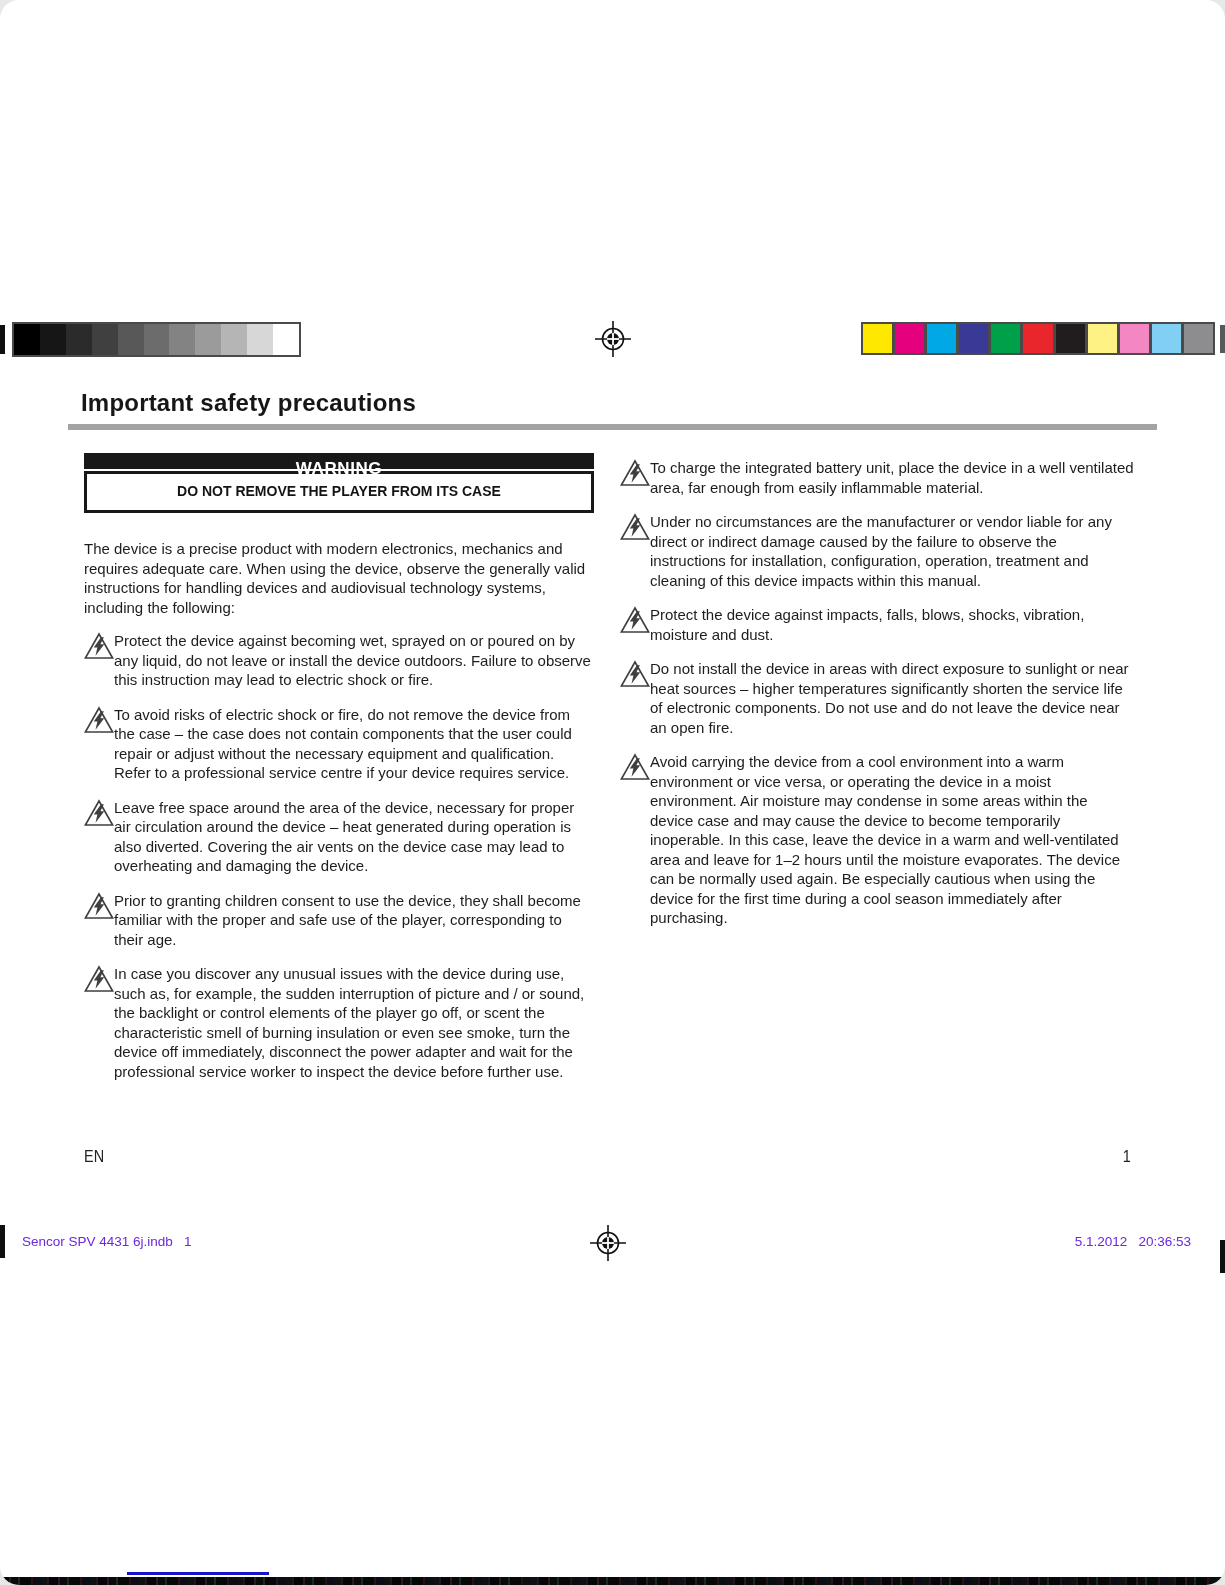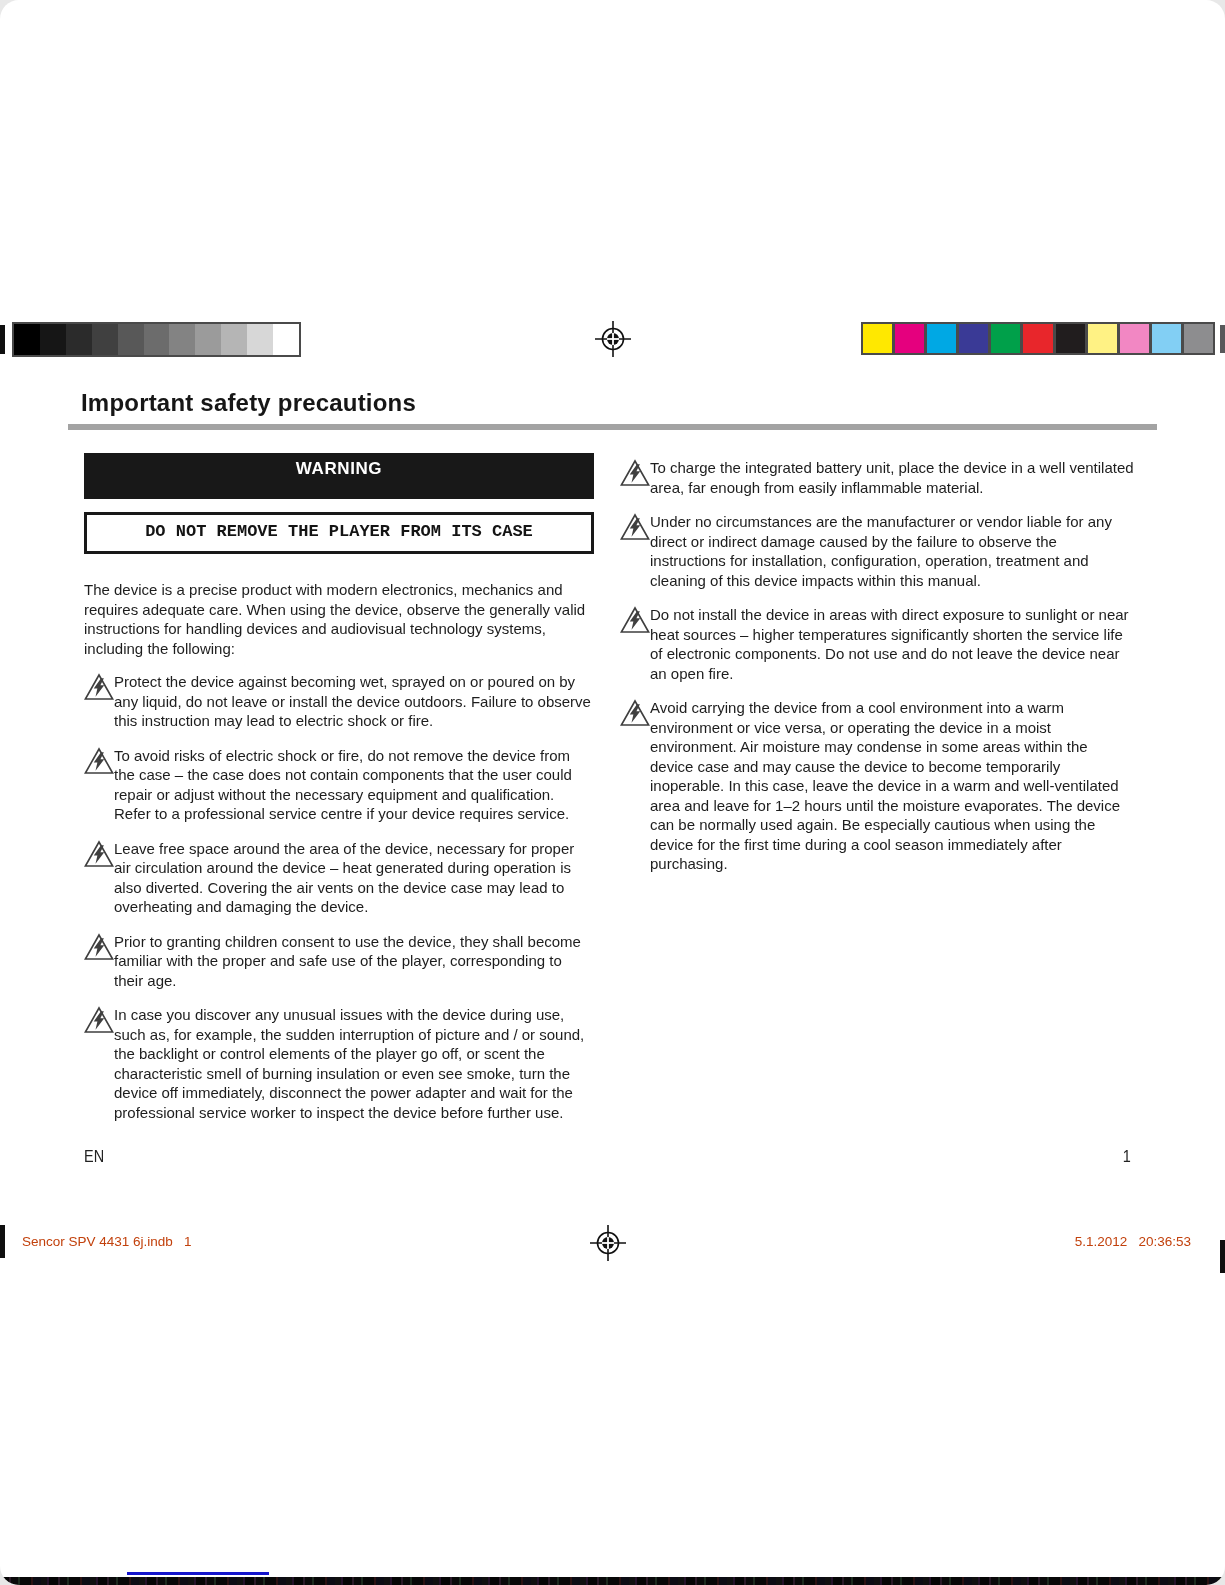--- a/index.html
+++ b/index.html
@@ -36,41 +36,41 @@
   
   .col { position:absolute; width:510px; font-size:15px; line-height:19.5px; }
   .col-left  { left:84px;  top:453px; }
   .col-right { left:620px; top:458px; width:514px; }
 
   
   .warnbox { margin-bottom:26px; }
   .warnbox-header {
     background:#181818; color:#ffffff; text-align:center;
     font-weight:bold; font-size:17px; letter-spacing:0.6px;
-    height:46px; line-height:31px;
+    height:16px; line-height:31px;
   }
   .warnbox-body {
-    border:3px solid #181818; margin-top:13px;
-    text-align:center; font-weight:bold; font-size:17px; line-height:26px;
-    padding:4px 2px 6px 2px; color:#141414;font-family:Liberation Mono, monospace;
+    border:3px solid #181818; margin-top:2px;
+    text-align:center; font-weight:bold; font-size:14px; line-height:26px;
+    padding:4px 2px 6px 2px; color:#141414;
   }
 
   .intro { margin:8px 0 14px 0; }
 
   .item { display:flex; margin-bottom:15px; }
   .hz-icon { flex:0 0 30px; width:30px; height:28px; margin-top:1px; }
   .item-text { display:block; }
 
   
   .lang-label { position:absolute; left:84px; top:1147px; font-size:17px; color:#222;
                 transform:scaleX(0.85); transform-origin:left center; }
   .page-number { position:absolute; left:1122px; top:1147px; font-size:17px; color:#222;
                  transform:scaleX(0.85); }
 
-  .footer-text { position:absolute; top:1234px; font-size:13.5px; color:#c2410c; white-space:pre; }
+  .footer-text { position:absolute; top:1234px; font-size:13.5px; color:#6d28d9; white-space:pre; }
   .footer-left  { left:22px; }
   .footer-right { right:34px; }
 
   
   .blue-line { position:absolute; left:127px; top:1572px; width:142px; height:3px; }
   .noise-strip {
     position:absolute; left:0; bottom:0; width:1225px; height:8px;
     background:
       repeating-linear-gradient(90deg,
         #050505 0 9px, #2a1a28 9px 11px, #0a0a0a 11px 18px,
@@ -188,20 +188,26 @@
     <div class="item">
       <svg class="hz-icon">
           <use href="#hazard-triangle"></use>
         </svg>
       <span class="item-text">Under no circumstances are the manufacturer or vendor liable for any direct or indirect damage caused by the failure to observe the instructions for installation, configuration, operation, treatment and cleaning of this device impacts within this manual.</span>
     </div>
     <div class="item">
       <svg class="hz-icon">
           <use href="#hazard-triangle"></use>
         </svg>
+      <span class="item-text">Protect the device against impacts, falls, blows, shocks, vibration, moisture and dust.</span>
+    </div>
+    <div class="item">
+      <svg class="hz-icon">
+          <use href="#hazard-triangle"></use>
+        </svg>
       <span class="item-text">Do not install the device in areas with direct exposure to sunlight or near heat sources – higher temperatures significantly shorten the service life of electronic components. Do not use and do not leave the device near an open fire.</span>
     </div>
     <div class="item">
       <svg class="hz-icon">
           <use href="#hazard-triangle"></use>
         </svg>
       <span class="item-text">Avoid carrying the device from a cool environment into a warm environment or vice versa, or operating the device in a moist environment. Air moisture may condense in some areas within the device case and may cause the device to become temporarily inoperable. In this case, leave the device in a warm and well-ventilated area and leave for 1–2 hours until the moisture evaporates. The device can be normally used again. Be especially cautious when using the device for the first time during a cool season immediately after purchasing.</span>
     </div>
   </div>
 

